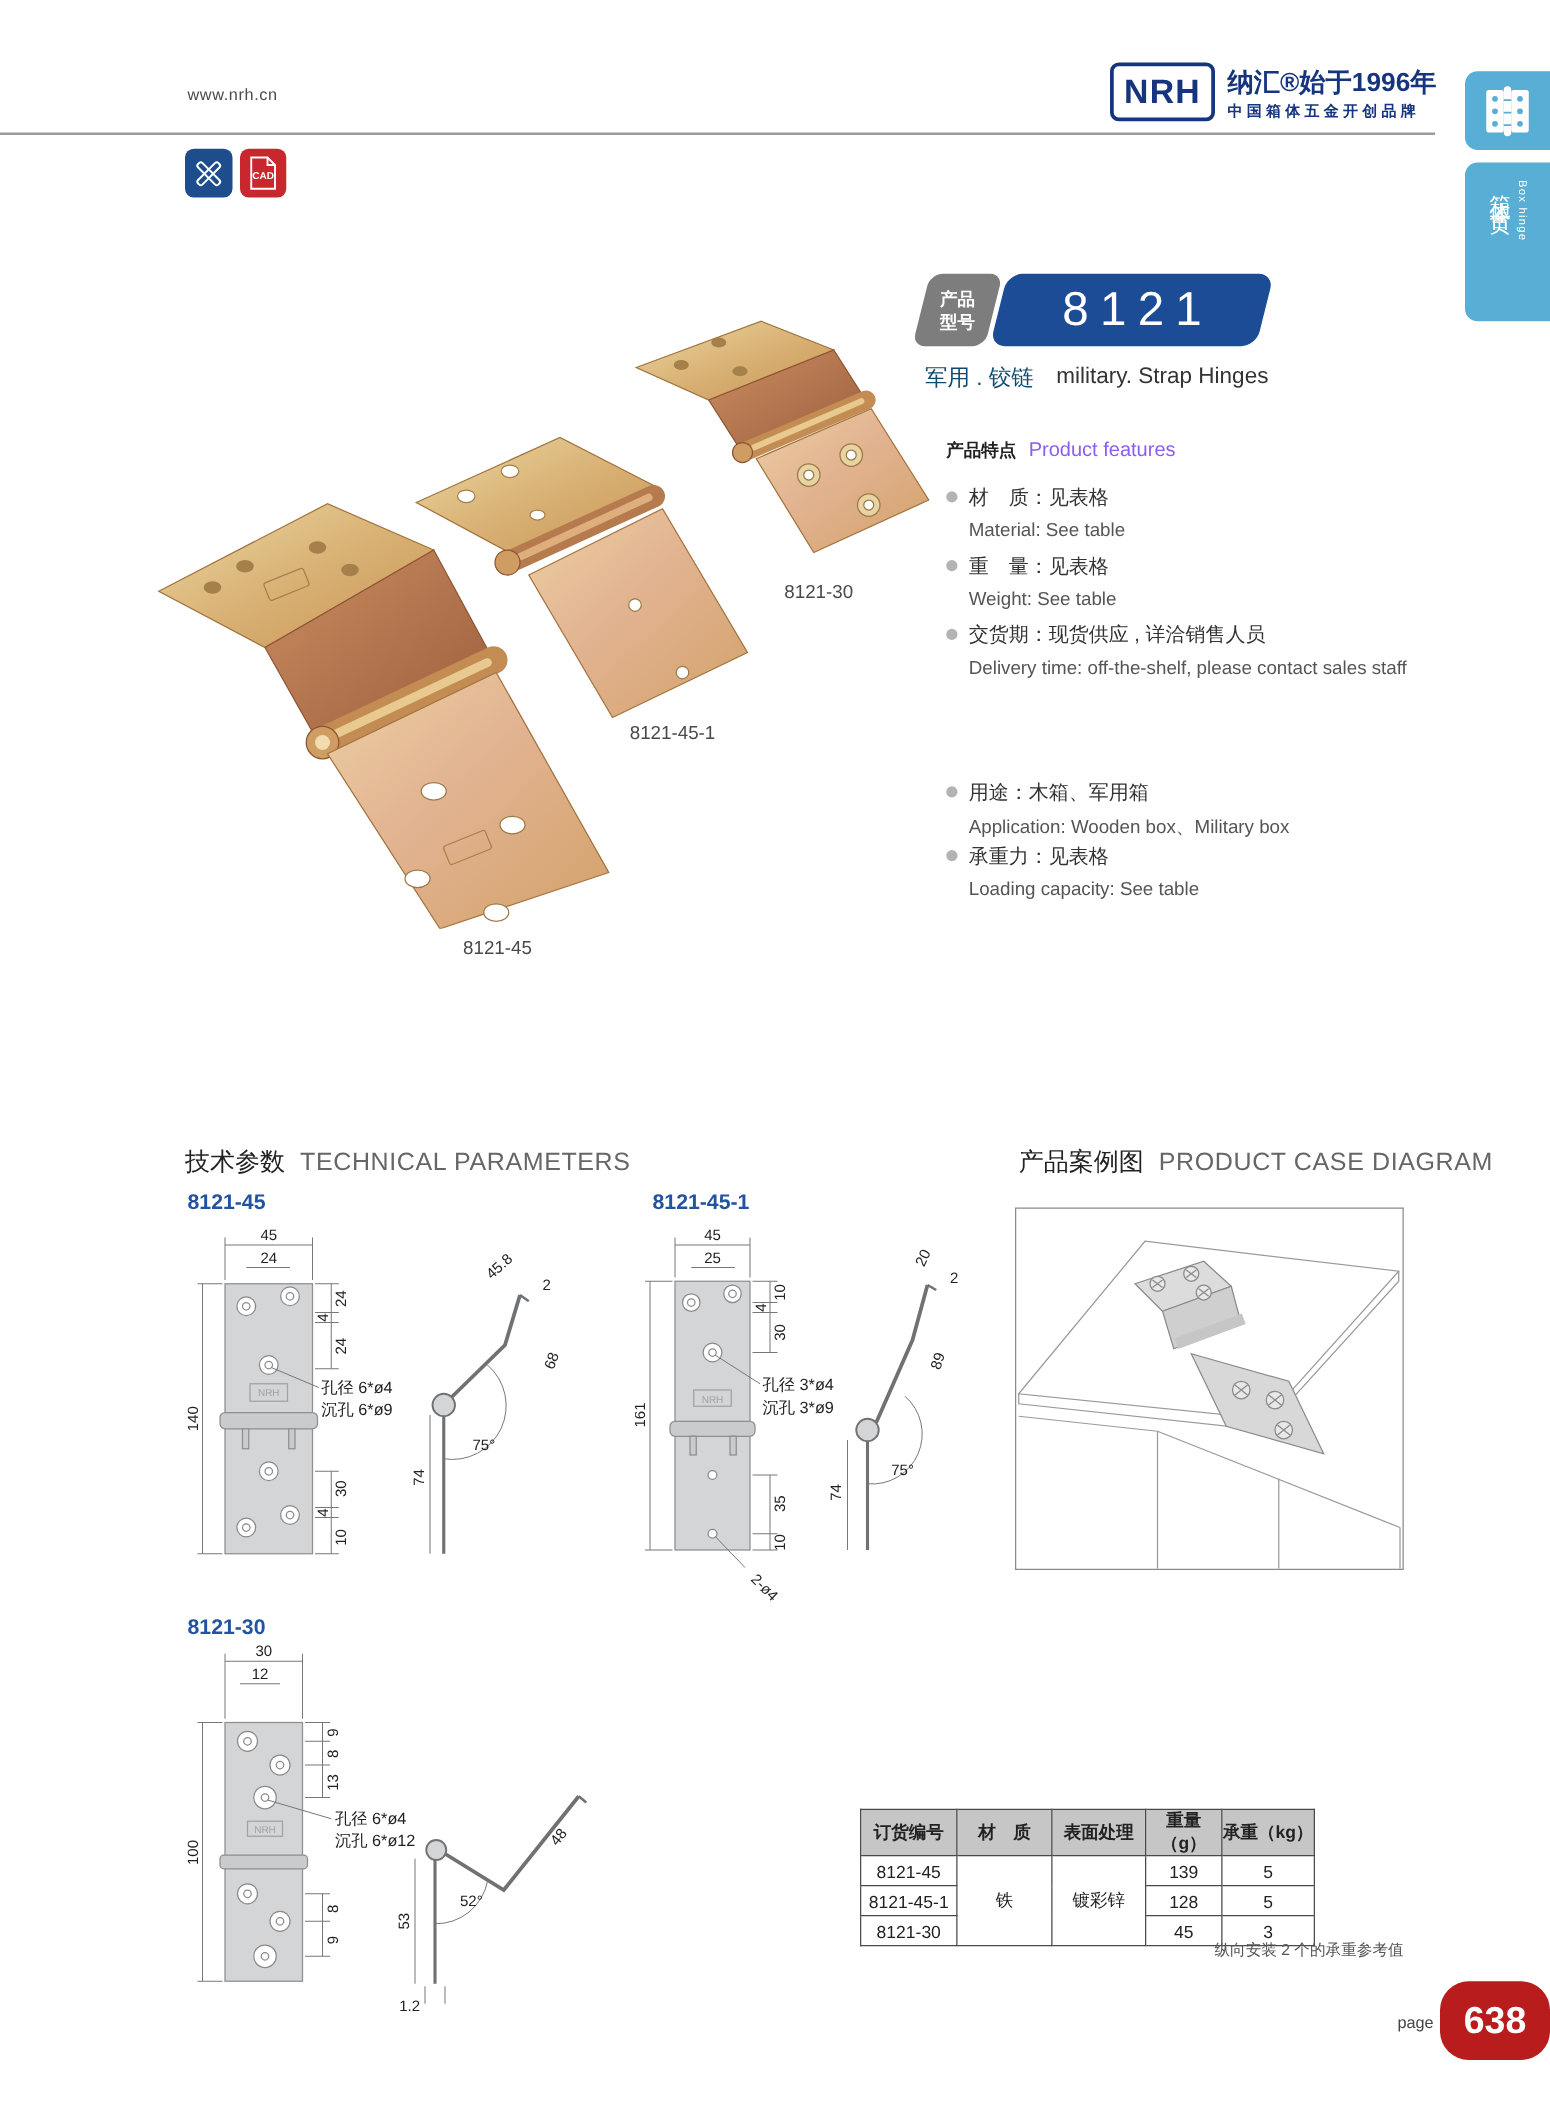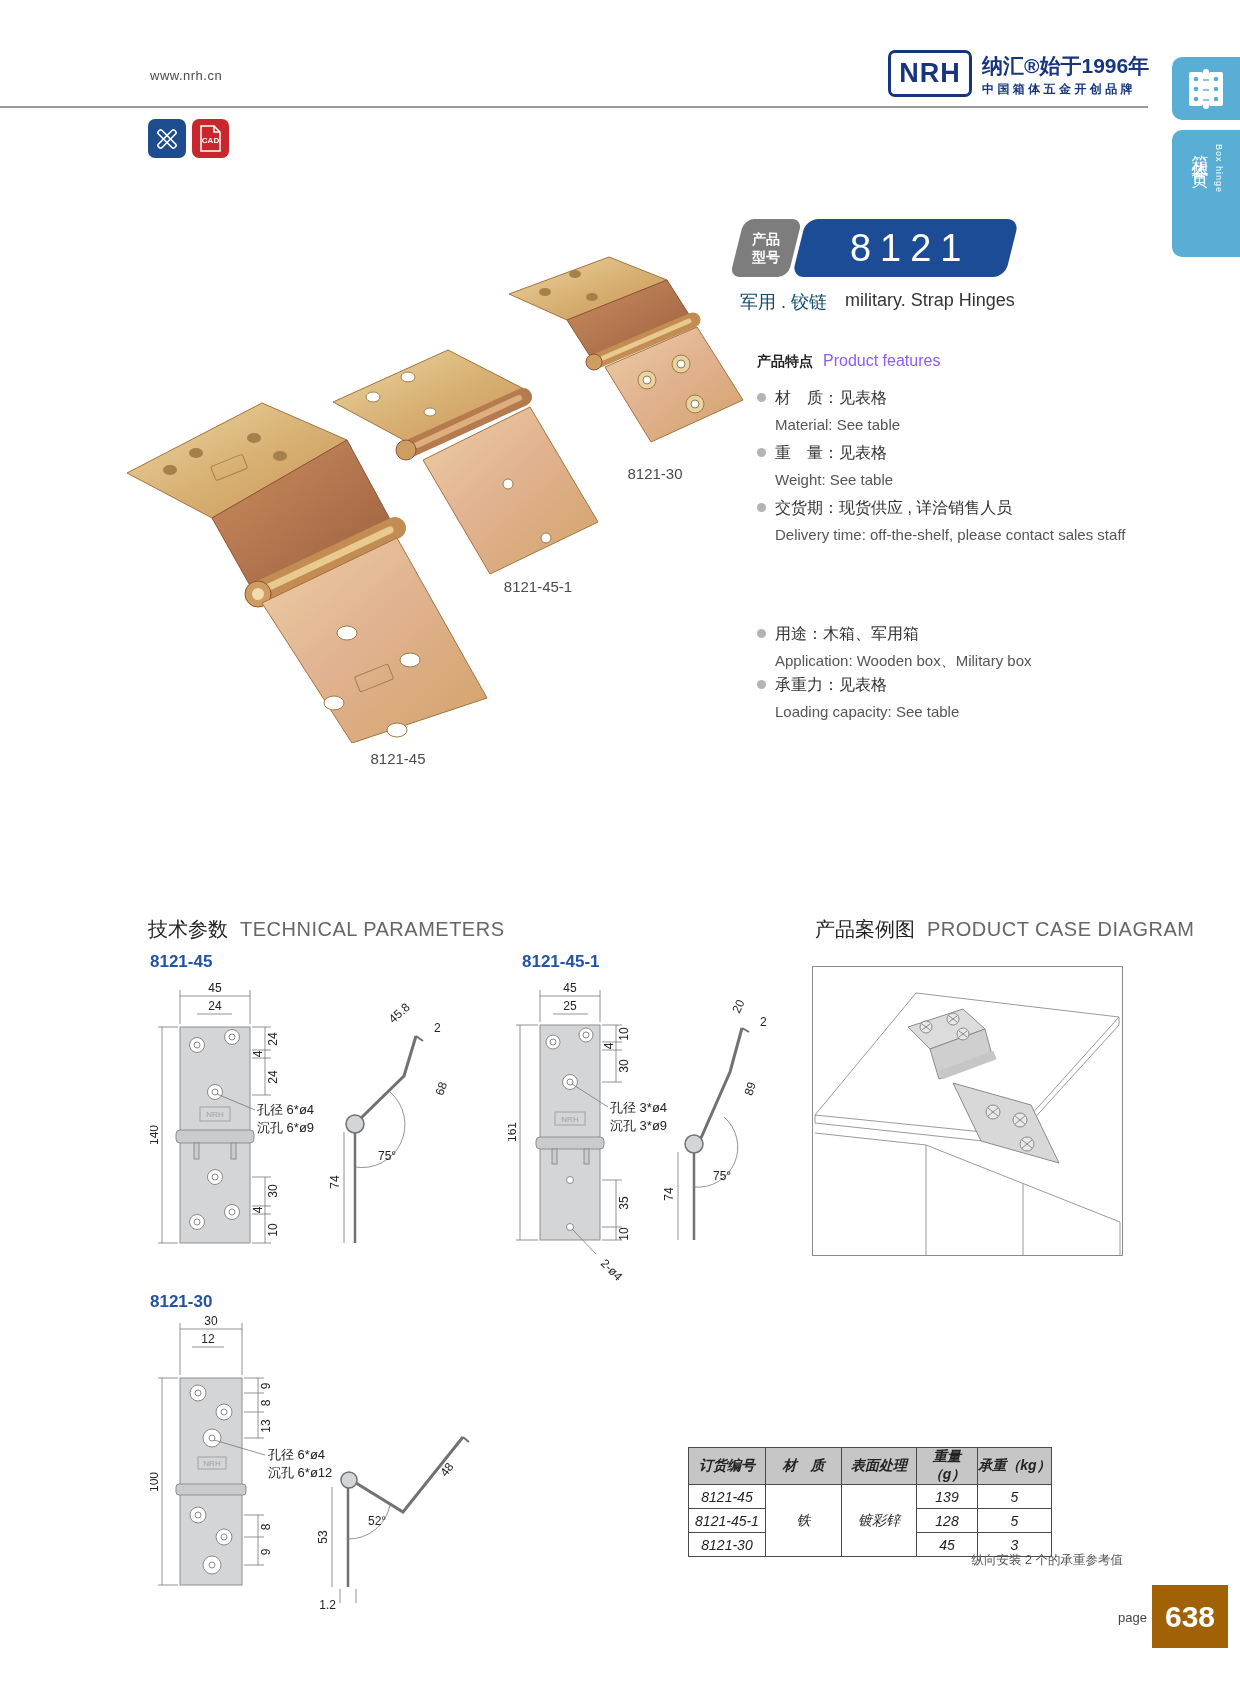--- a/index.html
+++ b/index.html
@@ -55,29 +55,29 @@
   
   .sec-head { display:flex; align-items:baseline; gap:12px; }
   .sec-head .cn { font-size:20px; font-weight:normal; color:#222; }
   .sec-head .en { font-size:20px; color:#666; letter-spacing:.5px; }
 
   .draw-title { font-size:17px; font-weight:bold; color:#2353a0; }
 
   .case-frame { left:812px; top:966px; width:311px; height:290px; border:1px solid #8a8a8a; }
 
   
-  .spec { left:688px; top:1447px; border-collapse:collapse;font-style:italic; }
+  .spec { left:688px; top:1447px; border-collapse:collapse; }
   .spec th, .spec td { border:1px solid #4a4a4a; font-size:14px; color:#222; text-align:center; }
   .spec th { background:#c6c6c6; height:23px; font-weight:bold; }
   .spec td { height:24px; background:#fff; }
   .table-note { left:688px; top:1552px; width:435px; text-align:right; font-size:12.5px; color:#555; }
 
   .page-label { left:1118px; top:1610px; font-size:13px; color:#444; }
-  .page-badge { left:1152px; top:1585px; width:76px; height:63px; background:#a16207;
-                display:flex; align-items:center; justify-content:center; }
+  .page-badge { left:1152px; top:1585px; width:88px; height:63px; background:#b91c1c;
+                display:flex; align-items:center; justify-content:center;border-radius:23px; }
   .page-badge span { color:#fff; font-size:30px; font-weight:bold; }
 
   svg text { font-family:"Liberation Sans", sans-serif; }
   .dim { font-size:12px; fill:#222; }
   .note { font-size:13px; fill:#222; }
   .dl { stroke:#777; stroke-width:.8; }
   .plate { fill:#d3d5d7; stroke:#8d8f91; stroke-width:1; }
 </style>
 </head>
 <body>

